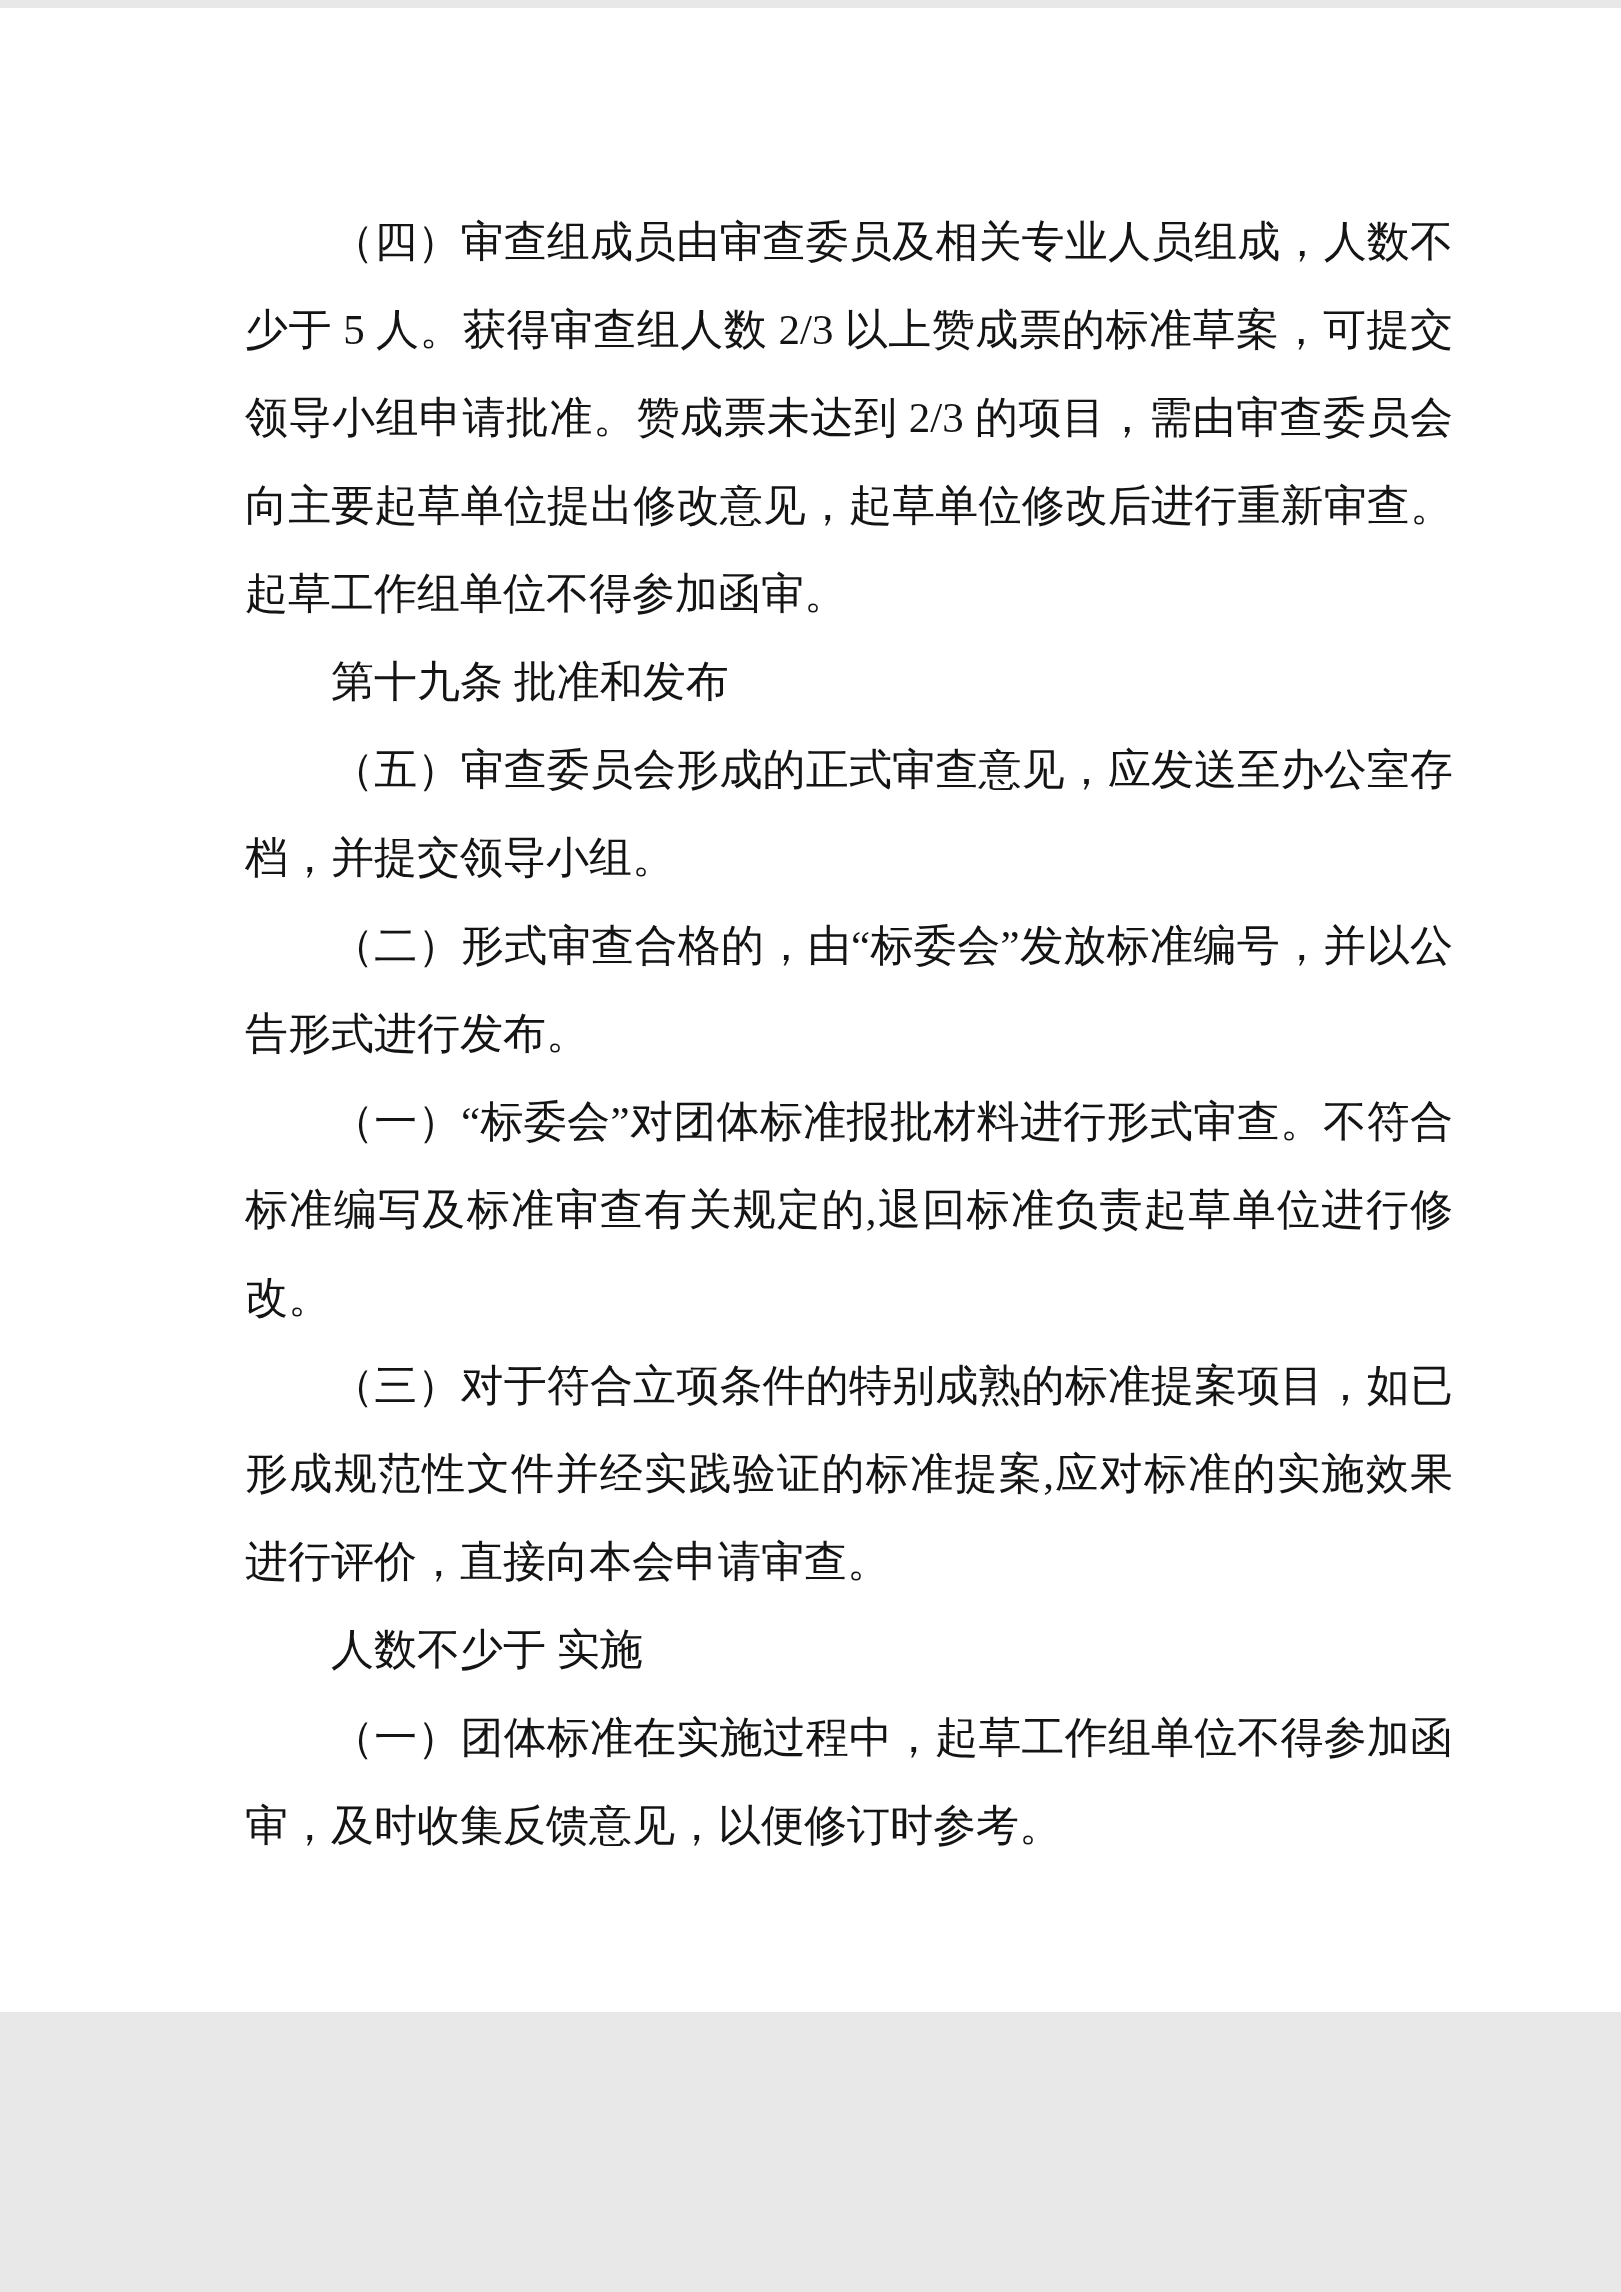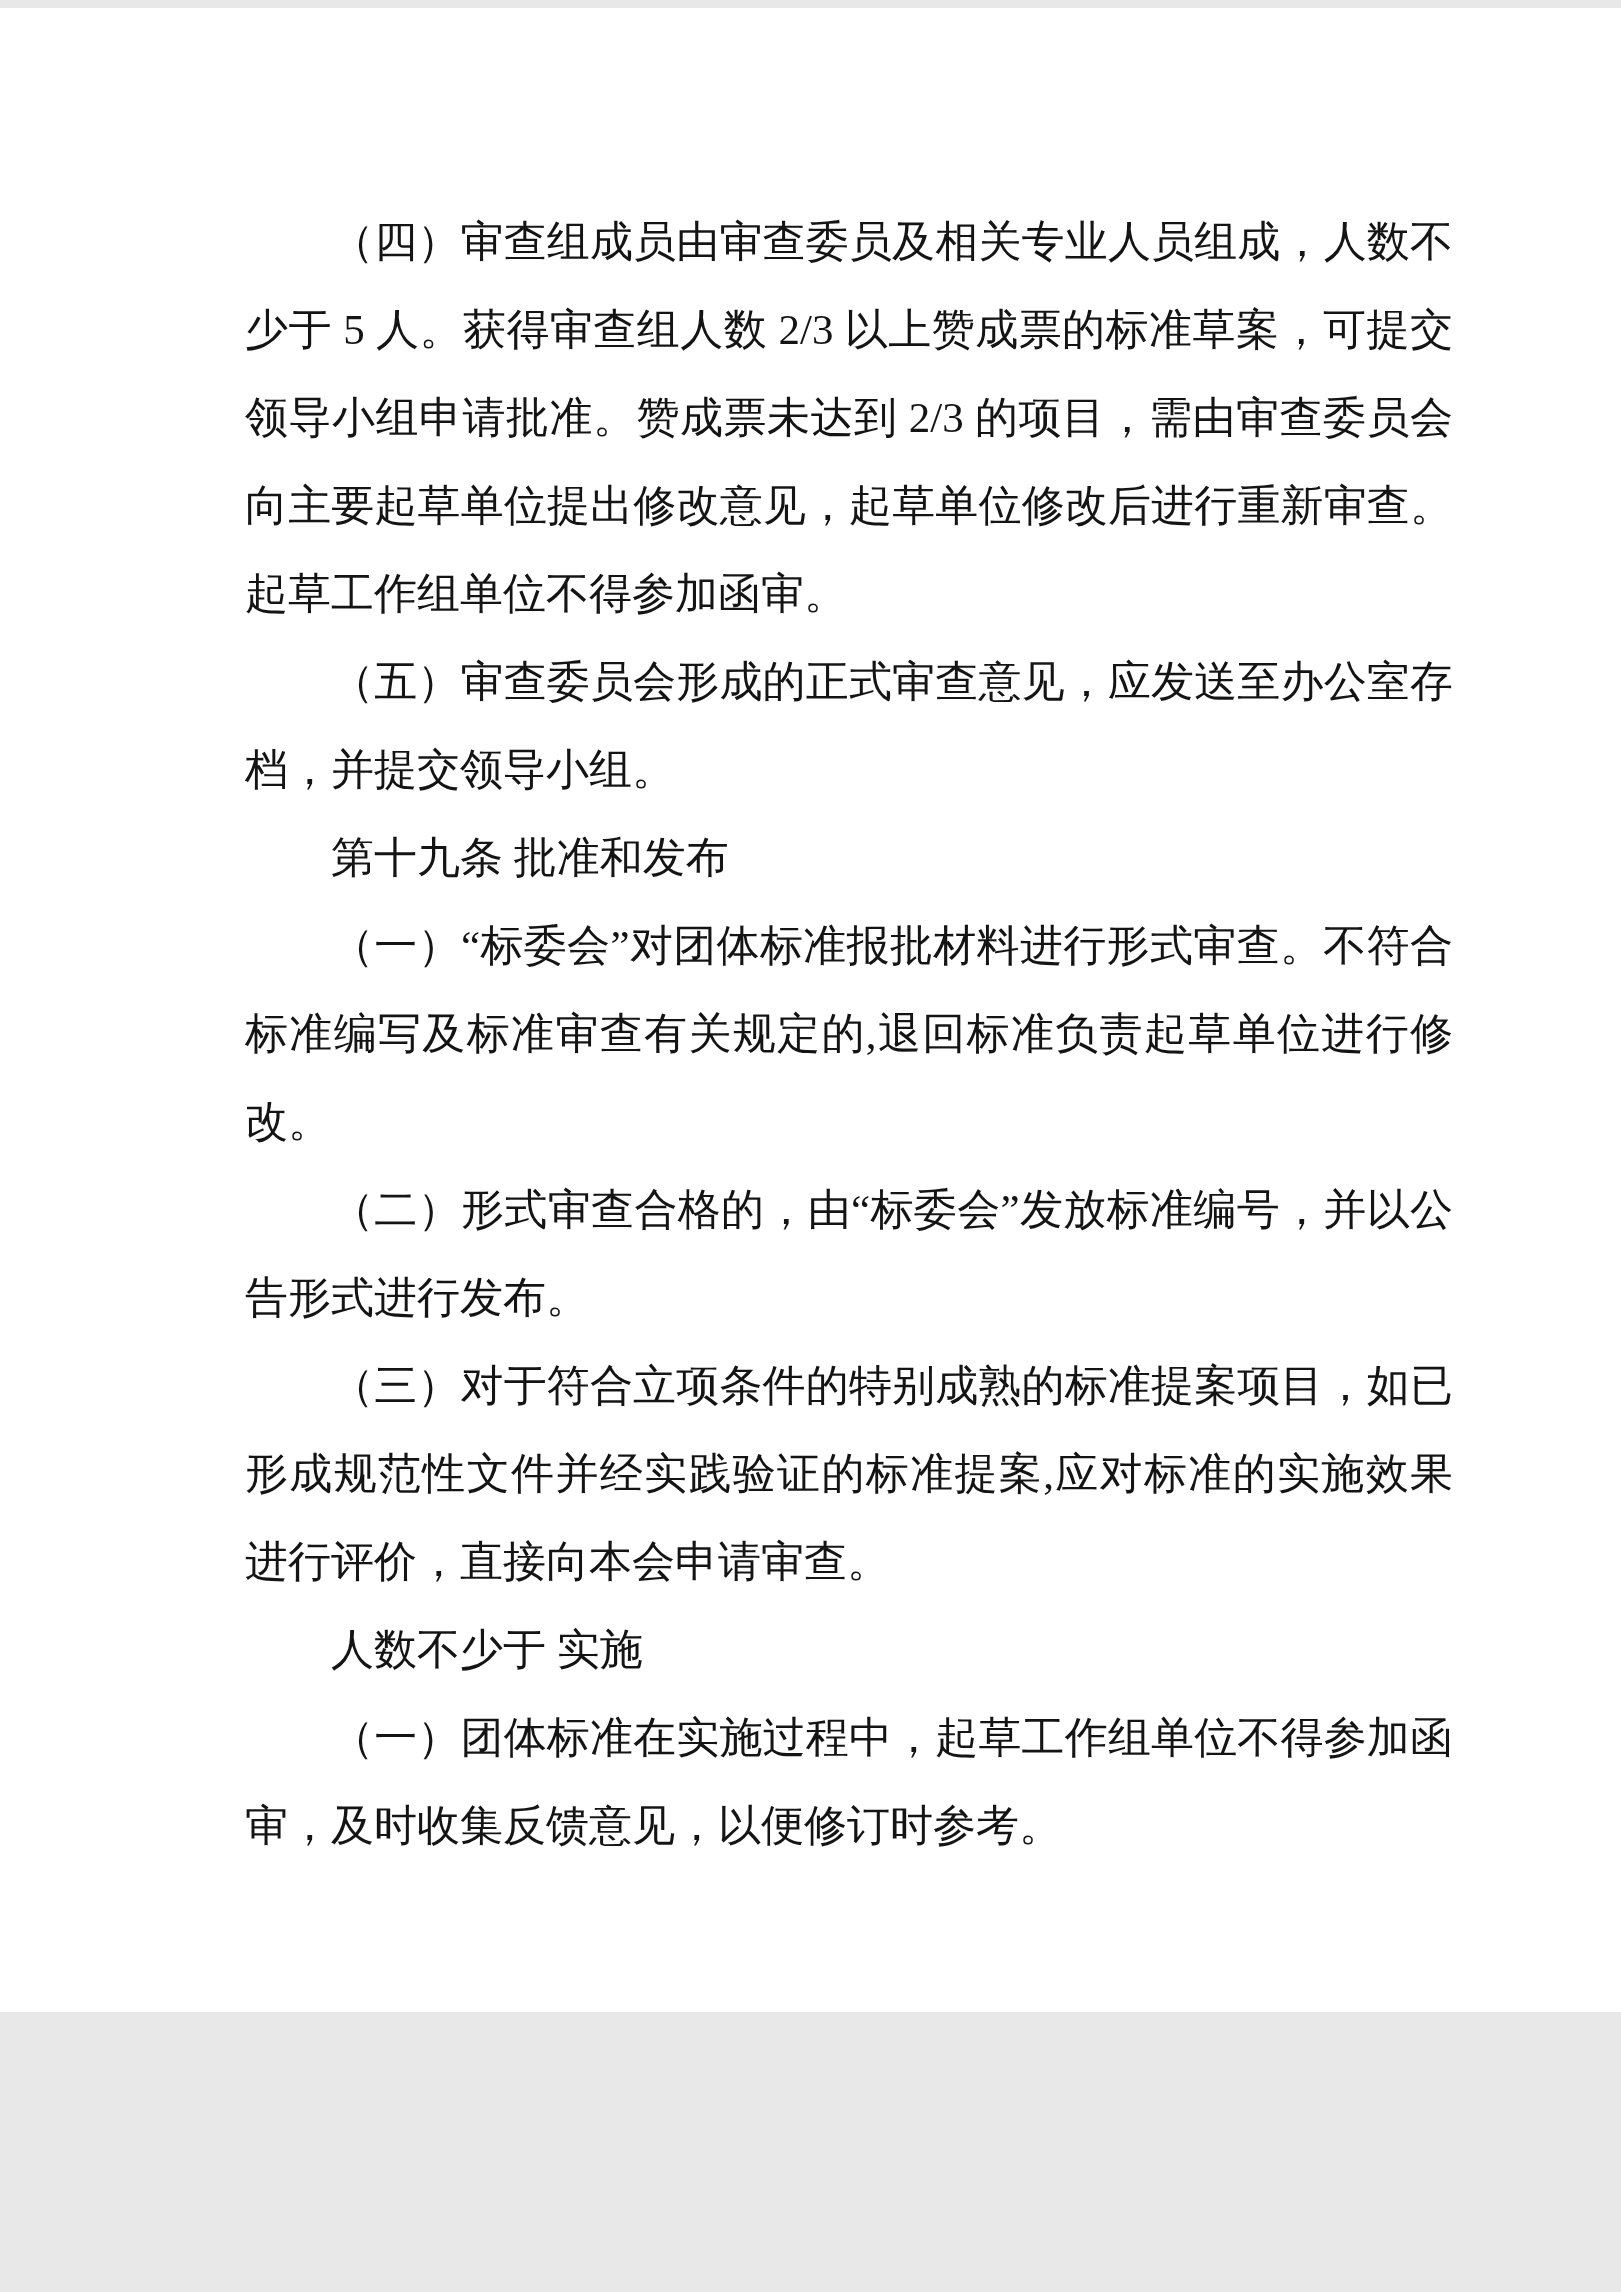--- a/index.html
+++ b/index.html
@@ -39,22 +39,22 @@
     font-weight: normal;
   }
 </style>
 </head>
 <body>
 
 <div class="page" style="background: rgb(255, 255, 255); color: rgb(20, 20, 20);">
   <div class="text-block">
 
   <p class="para clause-item">（四）审查组成员由审查委员及相关专业人员组成，人数不少于 5 人。获得审查组人数 2/3 以上赞成票的标准草案，可提交领导小组申请批准。赞成票未达到 2/3 的项目，需由审查委员会向主要起草单位提出修改意见，起草单位修改后进行重新审查。起草工作组单位不得参加函审。</p>
+      <p class="para article-heading">第十九条 批准和发布</p>
       <p class="para clause-item">（五）审查委员会形成的正式审查意见，应发送至办公室存档，并提交领导小组。</p>
-      <p class="para article-heading">第十九条 批准和发布</p>
+      <p class="para clause-item">（二）形式审查合格的，由“标委会”发放标准编号，并以公告形式进行发布。</p>
       <p class="para clause-item">（一）“标委会”对团体标准报批材料进行形式审查。不符合标准编写及标准审查有关规定的,退回标准负责起草单位进行修改。</p>
-      <p class="para clause-item">（二）形式审查合格的，由“标委会”发放标准编号，并以公告形式进行发布。</p>
       <p class="para clause-item">（三）对于符合立项条件的特别成熟的标准提案项目，如已形成规范性文件并经实践验证的标准提案,应对标准的实施效果进行评价，直接向本会申请审查。</p>
       <p class="para article-heading">人数不少于 实施</p>
       <p class="para clause-item">（一）团体标准在实施过程中，起草工作组单位不得参加函审，及时收集反馈意见，以便修订时参考。</p>
     </div>
 </div>
 
 
 </body></html>

